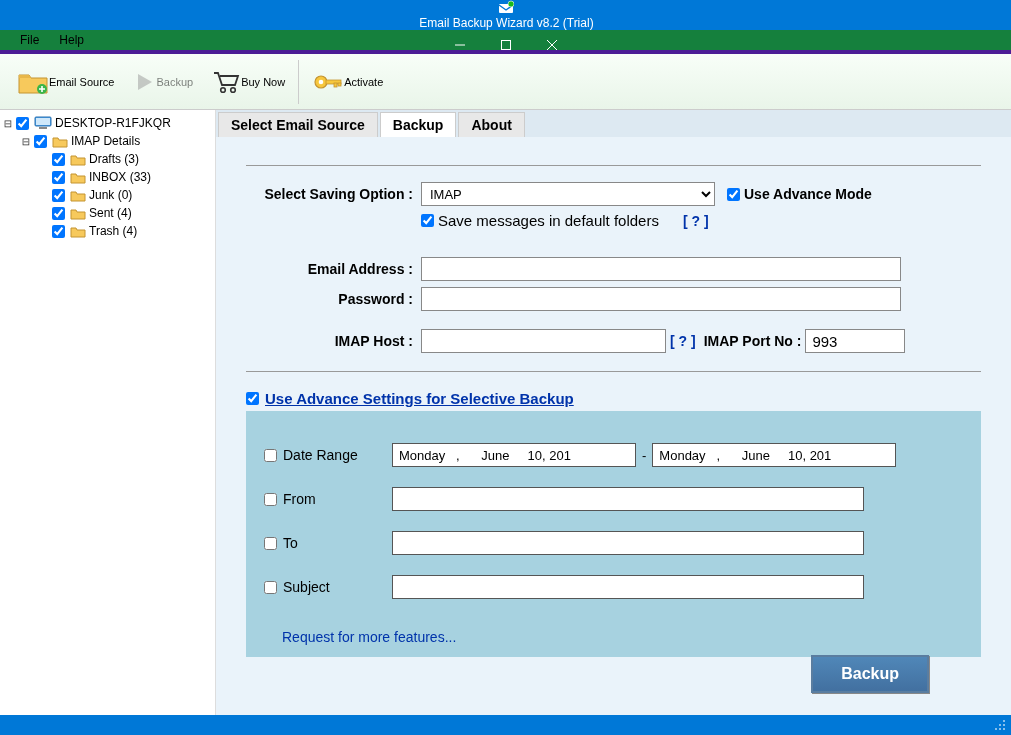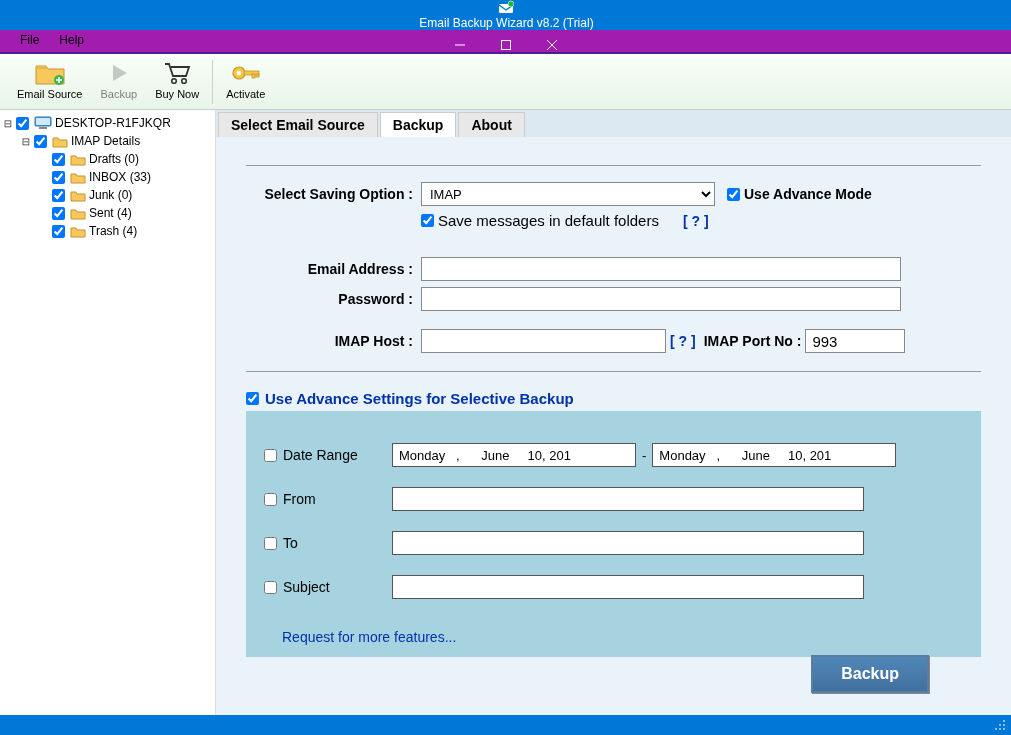--- a/index.html
+++ b/index.html
@@ -6,26 +6,26 @@
 body { font-family: "Segoe UI", Tahoma, sans-serif; font-size: 13px; width: 1011px; height: 735px; overflow: hidden; background: #fff; }
 
 
 .titlebar { height: 30px; background: #0078d7; display: flex; align-items: center; color: #fff; flex-direction: column; }
 .titlebar .icon-wrap { padding: 0 8px; display: flex; align-items: center; }
 .titlebar .title { flex: 1; font-size: 12px; padding-left: 2px; }
 .titlebar .win-controls { display: flex; }
 .titlebar .win-btn { width: 46px; height: 30px; display: flex; align-items: center; justify-content: center; cursor: pointer; }
 
 
-.menubar { height: 24px; background: #a21caf; border-bottom: 2px solid #4c1d95; display: flex; padding-left: 10px; }
+.menubar { height: 24px; background: #15803d; border-bottom: 4px solid #4c1d95; display: flex; align-items: center; padding-left: 10px; }
 .menubar .menu-item { padding: 3px 10px; cursor: pointer; font-size: 12px; }
 
 
 .toolbar { height: 56px; background: linear-gradient(#f8fef8, #e9f5e9); border-bottom: 1px solid #ccc; display: flex; align-items: center; padding: 0 8px; }
-.tool-btn { display: flex; flex-direction: column; align-items: center; padding: 2px 8px; cursor: pointer; height: 52px; border: 1px solid transparent; }
+.tool-btn { display: flex; flex-direction: row; align-items: center; padding: 2px 8px; cursor: pointer; height: 52px; border: 1px solid transparent; }
 .tool-btn .tool-icon { height: 28px; display: flex; align-items: center; justify-content: center; }
 .tool-btn .tool-label { font-size: 11px; margin-top: 1px; }
 .tool-btn.disabled { opacity: 0.5; cursor: default; }
 .tool-sep { width: 1px; height: 44px; background: #ccc; margin: 0 4px; }
 
 
 .main { display: flex; height: calc(735px - 30px - 24px - 56px - 20px); }
 .sidebar { width: 216px; background: #fff; border-right: 1px solid #ddd; padding: 4px 2px; overflow: auto; }
 .content { flex: 1; background: #eaf3fa; position: relative; }
 
@@ -51,21 +51,21 @@
 .form-input.small { width: 100px; }
 select.form-select { border: 1px solid #888; height: 24px; width: 294px; font-size: 13px; background: #fff; padding: 0 4px; }
 .inline-chk { display: inline-flex; align-items: center; margin-left: 12px; font-size: 14px; font-weight: bold; }
 .inline-chk input { margin-right: 4px; }
 .help-link { color: #0033aa; margin: 0 4px; font-size: 14px; font-weight: bold; cursor: pointer; }
 .port-label { font-size: 14px; font-weight: bold; margin: 16px 4px; }
 
 
 .adv-head { display: flex; align-items: center; margin-top: 18px; }
 .adv-head input { margin-right: 6px; }
-.adv-head-label { color: #0033aa; font-weight: bold; font-size: 15px; }
+.adv-head-label { color: #0033aa; font-weight: bold; font-size: 15px; text-decoration: underline; }
 .adv-panel { background: #a7d2e0; padding: 12px 18px; margin-top: 4px; }
 .adv-row { display: flex; align-items: center; margin: 20px 0; }
 .adv-chk { display: flex; align-items: center; width: 128px; font-size: 14px; }
 .adv-chk input { margin-right: 6px; }
 .adv-input { border: 1px solid #555; height: 24px; width: 472px; padding: 2px 6px; font-size: 13px; }
 .date-input { border: 1px solid #555; height: 24px; width: 244px; padding: 8px 6px; font-size: 13px; background: #fff; }
 .date-sep { margin: 0 6px; }
 .req-link { color: #0033aa; font-size: 14px; cursor: pointer; padding-left: 18px; display: inline-block; margin-top: 10px; }
 
 
@@ -193,21 +193,21 @@
             <ul class="children">
               <li>
                   <div class="row">
                 <span class="toggle"></span>
                 <input type="checkbox" class="chk" checked="" style="">
                 <span class="node-icon">
                       <svg width="16" height="13" viewBox="0 0 16 13">
                         <path d="M1 3 L6 3 L7 5 L15 5 L15 12 L1 12 Z" fill="#f7c95c" stroke="#c49430"></path>
                       </svg>
                     </span>
-                <span>Drafts (0)</span>
+                <span>Drafts (3)</span>
               </div>
                 </li>
               <li>
                   <div class="row">
                 <span class="toggle"></span>
                 <input type="checkbox" class="chk" checked="" style="">
                 <span class="node-icon">
                       <svg width="16" height="13" viewBox="0 0 16 13">
                         <path d="M1 3 L6 3 L7 5 L15 5 L15 12 L1 12 Z" fill="#f7c95c" stroke="#c49430"></path>
                       </svg>

